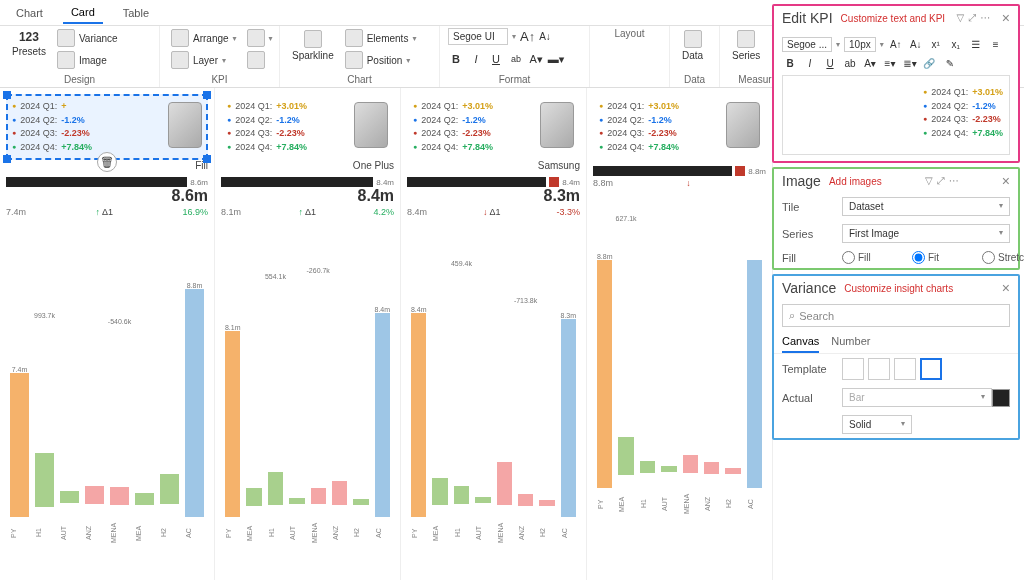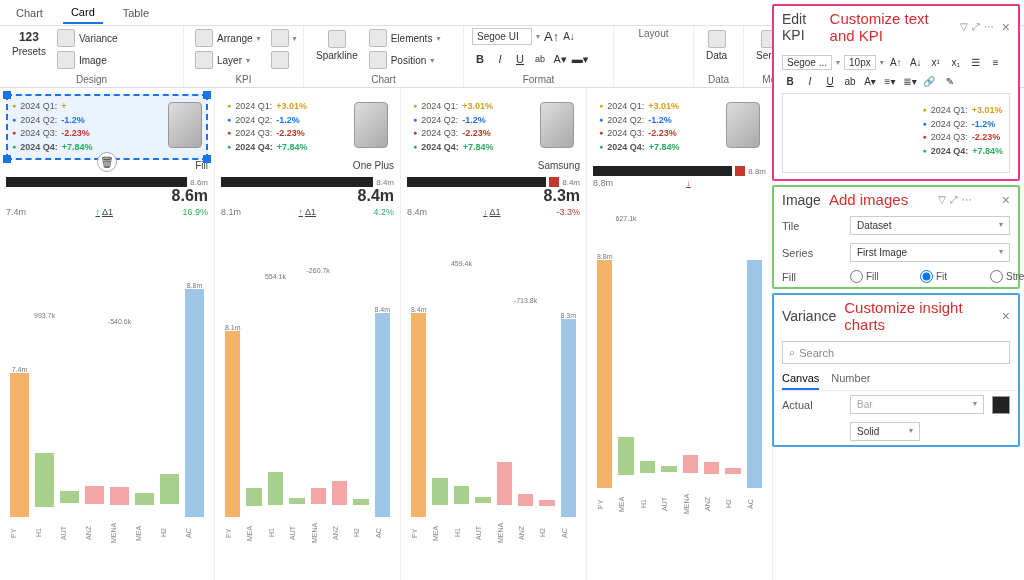--- a/index.html
+++ b/index.html
@@ -35,28 +35,28 @@
 .card-kpi-box { border: 2px dashed transparent; padding: 4px; position: relative; }
 .card.selected .card-kpi-box { border: 2px dashed #1a73e8; background: #eaf3ff; }
 .sel-handle { position: absolute; width: 8px; height: 8px; background: #1a73e8; }
 .sel-handle.tl { top:-5px; left:-5px; } .sel-handle.tr { top:-5px; right:-5px; }
 .sel-handle.bl { bottom:-5px; left:-5px; } .sel-handle.br { bottom:-5px; right:-5px; }
 .kpi-list { font-size: 9px; line-height: 1.5; }
 .kpi-list li { list-style: none; display: flex; gap: 4px; }
 .kpi-list li::before { content: "●"; font-size: 7px; margin-top: 1px; }
 .kpi-q1::before { color: #d4a017; } .kpi-q2::before { color: #1a73e8; }
 .kpi-q3::before { color: #c0392b; } .kpi-q4::before { color: #27ae60; }
-.kpi-q1 { color: #d4a017; } .kpi-q2 { color: #1a73e8; } .kpi-q3 { color: #c0392b; } .kpi-q4 { color: #27ae60; font-weight: bold; }
+.kpi-q1 { color: #d4a017; } .kpi-q2 { color: #1a73e8; } .kpi-q3 { color: #c0392b; } .kpi-q4 { color: #27ae60; }
 .kpi-label { color: #555; }
 .phone-img { position: absolute; right: 4px; top: 6px; width: 34px; height: 46px; background: linear-gradient(135deg,#ddd,#aaa); border-radius: 4px; border: 1px solid #999; }
 .card-title { font-size: 10px; text-align: right; width: 100%; color: #444; }
 .card-big { font-size: 16px; font-weight: 600; text-align: right; width: 100%; }
 .card-stats { display: flex; justify-content: space-between; font-size: 9px; margin-top: 2px; }
 .card-stats .left { color: #777; }
-.card-stats .delta { color: #444; text-decoration: underline; }
+.card-stats .delta { color: #444; }
 .card-stats .pct.up { color: #27ae60; }
 .card-stats .pct.down { color: #c0392b; }
 .arrow-up::before { content: "↑"; color: #27ae60; margin-right: 2px; }
 .arrow-down::before { content: "↓"; color: #c0392b; margin-right: 2px; }
 .bar-row { display: flex; align-items: center; margin-top: 6px; gap: 3px; }
 .bar-black { height: 10px; background: #222; flex: 1; }
 .bar-red { width: 10px; height: 10px; background: #c0392b; }
 .bar-label { font-size: 8px; color: #777; }
 .del-icon { position: absolute; left: 50%; transform: translateX(-50%); bottom: -14px; width: 20px; height: 20px; border: 1px solid #aaa; border-radius: 50%; background: #fff; display: flex; align-items: center; justify-content: center; font-size: 11px; }
 
@@ -70,28 +70,28 @@
 .x-labels span { flex: 1; font-size: 7px; color: #888; text-align: center; writing-mode: vertical-rl; transform: rotate(180deg); height: 24px; }
 
 
 .panel-stack { position: absolute; right: 4px; top: 4px; width: 248px; display: flex; flex-direction: column; gap: 4px; z-index: 10; }
 .panel { background: #fff; border: 2px solid; border-radius: 2px; }
 .panel.kpi { border-color: #e53985; }
 .panel.img { border-color: #7bc96f; }
 .panel.set { border-color: #4aa3e0; }
 .panel-head { display: flex; align-items: center; padding: 4px 8px; gap: 8px; }
 .panel-head .title { font-size: 14px; color: #444; }
-.panel-head .hint { color: #d32f2f; font-size: 15px; }
+.panel-head .hint { color: #d32f2f; font-size: 10px; }
 .panel-head .close { margin-left: auto; cursor: pointer; color: #888; font-size: 14px; }
 .panel-body { padding: 6px 8px; }
 .kpi-toolbar { display: flex; gap: 4px; align-items: center; font-size: 10px; flex-wrap: wrap; }
 .kpi-toolbar select, .kpi-toolbar .sel { border: 1px solid #ccc; padding: 1px 4px; font-size: 10px; background: #fff; }
 .kpi-toolbar .tb-btn { width: 16px; height: 16px; display: flex; align-items: center; justify-content: center; border: none; background: none; cursor: pointer; font-size: 10px; }
 .kpi-canvas { border: 1px solid #ddd; min-height: 80px; padding: 10px 6px; margin-top: 4px; display: flex; justify-content: flex-end; }
-.field-row { display: flex; align-items: center; padding: 4px 8px; gap: 8px; font-size: 11px; }
+.field-row { display: flex; align-items: center; padding: 4px 8px; gap: 0; font-size: 11px; }
 .field-row label { flex: 0 0 60px; color: #555; }
 .field-row select, .field-row .select { flex: 1; border: 1px solid #ccc; padding: 3px 6px; font-size: 10px; background: #fff; }
 .radio-group { display: flex; gap: 10px; font-size: 10px; }
 .radio-group label { display: flex; align-items: center; gap: 3px; }
 .search-box { border: 1px solid #ccc; padding: 4px 6px; margin: 4px 8px; display: flex; align-items: center; gap: 4px; color: #888; font-size: 11px; }
 .set-tabs { display: flex; gap: 12px; padding: 0 8px; border-bottom: 1px solid #eee; }
 .set-tabs .t { padding: 4px 0; font-size: 11px; color: #666; cursor: pointer; }
 .set-tabs .t.active { border-bottom: 2px solid #1a73e8; color: #000; }
 .template-icons { display: flex; gap: 4px; }
 .template-icons .ti { width: 22px; height: 22px; border: 1px solid #ccc; background: #fff; }
@@ -115,21 +115,21 @@
     <span class="icon-btn"></span>
     <button class="tool-btn">
         <span>▭</span>
         <span>Storyboard</span>
       </button>
   </div>
 </div>
 
 <div class="ribbon">
 
-  <div class="ribbon-group" style="width:184px">
+  <div class="ribbon-group" style="width:160px">
     <div class="ribbon-group-body">
       <div class="ribbon-btn">
           <span style="font-size:12px;font-weight:600">123</span>
           <span>Presets</span>
         </div>
       <div class="ribbon-stack">
         <div class="ribbon-btn row-btn">
             <span class="icon"></span>
             <span>Variance</span>
           </div>
@@ -676,20 +676,29 @@
     </div>
     <div class="search-box">
         <span>⌕</span>
         <span>Search</span>
       </div>
     <div class="set-tabs">
       <span class="t active">Canvas</span>
       <span class="t">Number</span>
     </div>
     <div class="field-row">
+      <label>Template</label>
+      <div class="template-icons">
+        <span class="ti"></span>
+        <span class="ti"></span>
+        <span class="ti"></span>
+        <span class="ti sel"></span>
+      </div>
+    </div>
+    <div class="field-row">
       <label>Actual</label>
       <div class="select" style="flex:1;color:#aaa"><span>Bar</span><span class="drop" style="float:right">▾</span></div>
       <span class="swatch"></span>
     </div>
     <div class="field-row">
       <label></label>
       <div class="select" style="flex:0 0 70px"><span>Solid</span><span class="drop" style="float:right">▾</span></div>
     </div>
   </div>
 

